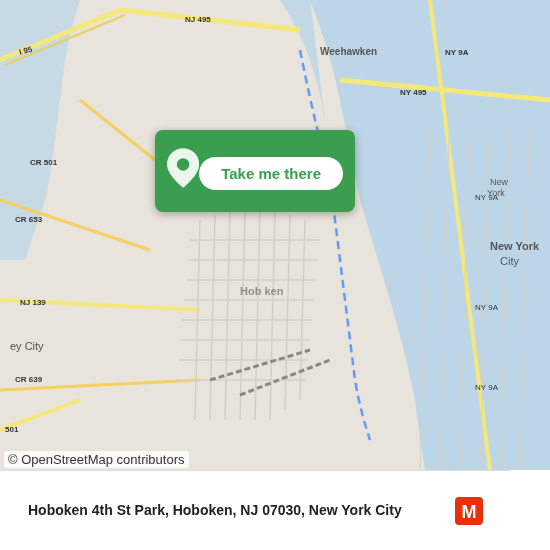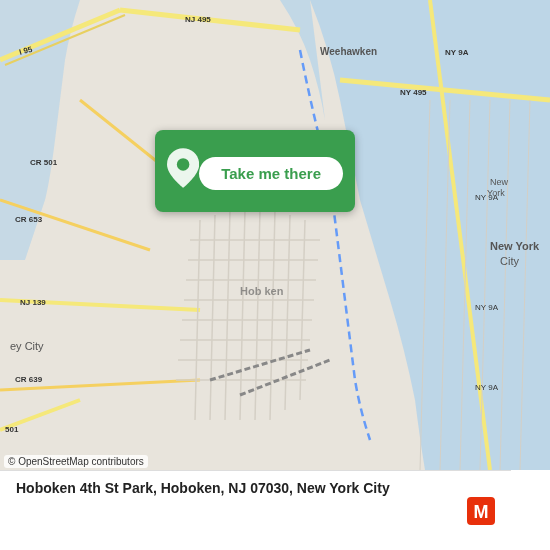--- a/index.html
+++ b/index.html
@@ -55,21 +55,22 @@
       font-weight: bold;
       cursor: pointer;
       white-space: nowrap;
     }
 
     #bottom-bar {
       width: 511px;
       height: 80px;
       background-color: #ffffff;
       display: flex;
-      padding: 8px 16px;
+      align-items: center;
+      padding: 8px 28px;
       border-top: 1px solid #ddd;
       position: relative;
     }
 
     #osm-logo {
       position: absolute;
       bottom: 472px;
       left: 4px;
       background: rgba(255,255,255,0.8);
       border-radius: 3px;
@@ -194,21 +195,21 @@
     <text x="500" y="265" font-size="11" fill="#555">City</text>
     <text x="10" y="350" font-size="11" fill="#555">ey City</text>
 
     <text x="240" y="295" font-size="11" fill="#555" font-weight="bold" opacity="0.6">Hob   ken</text>
 
     <text x="490" y="185" font-size="9" fill="#555">New</text>
     <text x="487" y="196" font-size="9" fill="#555">York</text>
   </svg>
 
   
-  <div id="osm-logo" style="position:absolute;bottom:2px;left:4px;background:rgba(255,255,255,0.8);border-radius:3px;padding:1px 4px;font-size:10px;color:#333;z-index:10;">
+  <div id="osm-logo" style="position:absolute;bottom:2px;left:4px;background:rgba(255,255,255,0.8);border-radius:3px;padding:1px 4px;font-size:13px;color:#333;z-index:10;">
     <span>© OpenStreetMap contributors</span>
   </div>
 
   
   <div id="location-card">
 
     <svg id="pin-icon" viewBox="0 0 36 44" xmlns="http://www.w3.org/2000/svg">
       <path d="M18 0 C8 0 0 8 0 18 C0 30 18 44 18 44 C18 44 36 30 36 18 C36 8 28 0 18 0Z" fill="white" opacity="0.9"></path>
       <circle cx="18" cy="18" r="7" fill="#3a9e4e"></circle>
     </svg>

